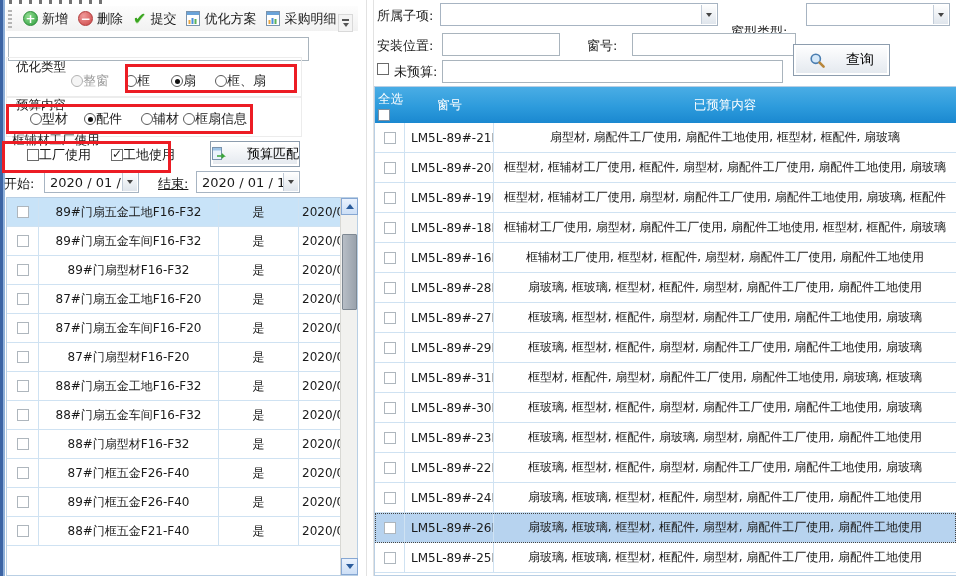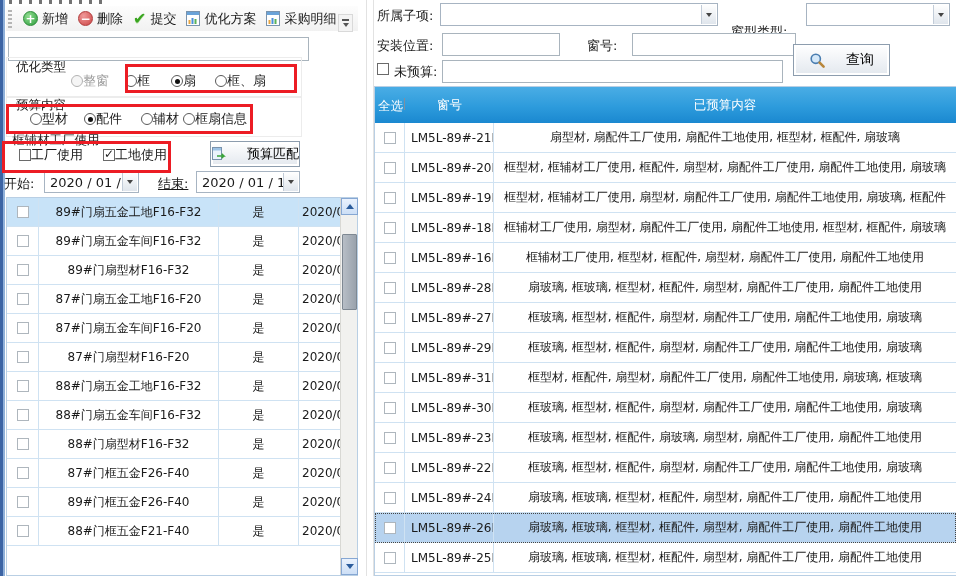--- a/index.html
+++ b/index.html
@@ -71,21 +71,21 @@
     background:linear-gradient(#fefefe,#dfe5ec);display:flex;align-items:center;justify-content:center;}
   .combo .dd .tri{width:0;height:0;border-left:3.5px solid transparent;border-right:3.5px solid transparent;border-top:4px solid #444;}
 
   .flabel{position:absolute;font-size:13px;white-space:nowrap;}
 
   
   .dtable{position:absolute;background:#fff;border:1px solid #b9cfe4;}
   .thead{display:grid;height:36px;background:linear-gradient(var(--hdr-top),var(--hdr-mid) 55%,var(--hdr-bot));
     color:#fff;align-items:center;}
   .th{overflow:hidden;white-space:nowrap;text-align:center;font-size:12.5px;}
-  .th-stack{display:flex;flex-direction:row;align-items:flex-start;padding:2px 0 0 3px;gap:1px;}
+  .th-stack{display:flex;flex-direction:column;align-items:flex-start;padding:2px 0 0 3px;gap:1px;}
   .th-stack .checkbox{background:#fff;border-color:#7f8f9f;}
   .trow{display:grid;height:29px;align-items:center;border-bottom:1px solid var(--grid);background:#fff;}
   .trow>.cell{height:100%;display:flex;align-items:center;justify-content:center;overflow:hidden;white-space:nowrap;
     border-right:1px solid var(--grid);}
   .trow>.cell:last-child{border-right:none;}
   .trow .checkbox{border-color:#aeb6bd;}
   #leftRows .trow{grid-template-columns:32px 180px 80px 43px;}
   #leftHead{grid-template-columns:32px 180px 80px 43px;}
   #leftRows .trow.selected{background:var(--sel-left);}
   #leftRows .c-start{justify-content:flex-start;padding-left:3px;}
@@ -196,21 +196,21 @@
     <span class="opt-label">辅材</span>
   </span>
       <span class="opt">
     <span class="radio mark"></span>
     <span class="opt-label">框扇信息</span>
   </span>
     </div>
   <div class="red-box" style="left:6px;top:104px;width:247px;height:30px;"></div>
 
   <div class="grp-label" style="left:12px;top:132px;">框辅材工厂使用</div>
-  <div class="opt-row" id="accRow" style="left:8px;top:147px;">
+  <div class="opt-row" id="accRow" style="left:16px;top:147px;">
       <span class="opt">
     <span class="checkbox mark"></span>
     <span class="opt-label">工厂使用</span>
   </span>
       <span class="opt">
     <span class="checkbox mark checked"></span>
     <span class="opt-label">工地使用</span>
   </span>
     </div>
   <div class="red-box" style="left:2px;top:141px;width:169px;height:32px;"></div>

